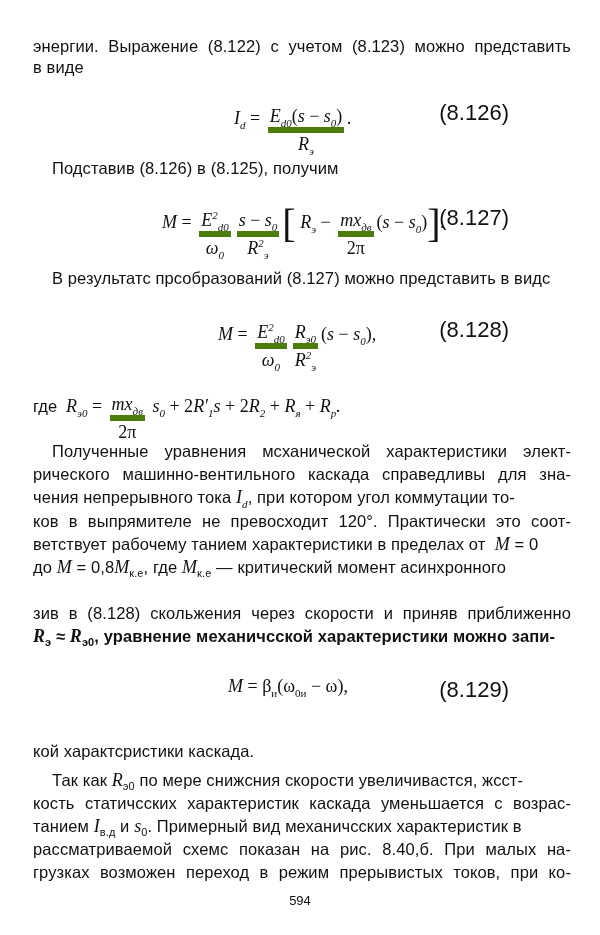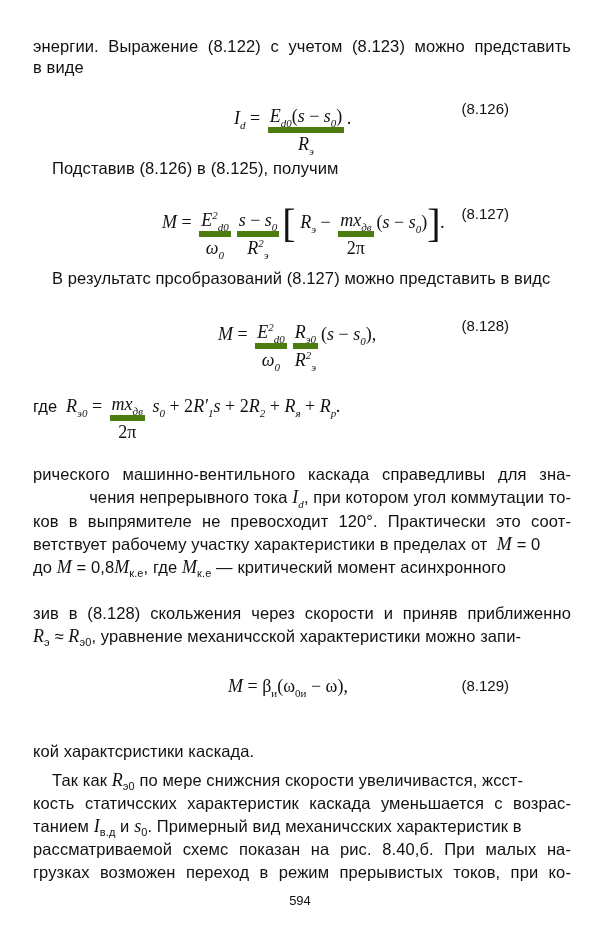--- a/index.html
+++ b/index.html
@@ -4,21 +4,21 @@
 <style>
   html, body { margin: 0; padding: 0; background: #ffffff; }
   body { width: 600px; height: 935px; position: relative; overflow: hidden;
          font-family: "Liberation Serif", "DejaVu Serif", serif; color: #111; }
   .page { position: absolute; left: 0; top: 0; width: 539px; height: 935px; }
   .line { position: absolute; left: 33px; width: 538px; font-family: "Liberation Sans", "DejaVu Sans", sans-serif;
           font-size: 16.5px; line-height: 20px; white-space: nowrap; letter-spacing: 0.1px; }
   .just { text-align: justify; text-align-last: justify; }
   .ind { left: 52px; width: 519px; }
   .eq { position: absolute; font-family: "Liberation Serif", "DejaVu Serif", serif; font-size: 18px; font-style: italic; white-space: nowrap; }
-  .eqnum { position: absolute; right: 30px; font-family: "Liberation Sans", sans-serif; font-size: 15px; }
+  .eqnum { position: absolute; right: 30px; font-family: "Liberation Sans", sans-serif; font-size: 22px; }
   .frac { display: inline-block; vertical-align: middle; text-align: center; margin: 0 3px; }
   .frac .num { display: block; border-bottom: 6px solid #4d7c0f; padding: 0 2px 1px; line-height: 20px; margin-top: 20px; }
   .frac .den { display: block; padding-top: 1px; line-height: 20px; }
   .up { font-style: normal; }
   sub, sup { font-size: 11px; line-height: 0; }
   .bracket { font-style: normal; font-size: 40px; vertical-align: middle; font-weight: 300; line-height: 0; }
   .pagenum { position: absolute; top: 893px; left: 0; width: 600px; text-align: center;
              font-family: "Liberation Sans", sans-serif; font-size: 13px; }
   i.m { font-family: "Liberation Serif", serif; font-style: italic; font-size: 18px; }
 </style>
@@ -53,33 +53,34 @@
   </div>
   <div class="eqnum" style="top:317px">(8.128)</div>
 
   <div class="eq" style="left:33px; top:374px;">
     <span class="up" style="font-family:'Liberation Sans',sans-serif;font-size:16.5px;">где</span>&nbsp;
     R<sub>э0</sub> <span class="up">=</span>
     <span class="frac"><span class="num">mx<sub>дв</sub></span><span class="den"><span class="up">2π</span></span></span>
     s<sub>0</sub> <span class="up">+ 2</span>R′<sub>1</sub>s <span class="up">+ 2</span>R<sub>2</sub> <span class="up">+</span> R<sub>я</sub> <span class="up">+</span> R<sub>р</sub>.
   </div>
 
+  <div class="line ind just" style="top:441px">Полученные уравнения мсханической характеристики элект-</div>
   <div class="line just" style="top:464px">рического машинно-вентильного каскада справедливы для зна-</div>
-  <div class="line" style="top:487px; display:flex; justify-content:flex-end;">
+  <div class="line" style="top:487px; display:flex; justify-content:flex-start;">
     <span><span>чения непрерывного тока</span> <i class="m">I<sub>d</sub></i><span>, при котором угол коммутации то-</span></span>
   </div>
   <div class="line just" style="top:511px">ков в выпрямителе не превосходит 120°. Практически это соот-</div>
   <div class="line" style="top:534px;">
-    <span>ветствует рабочему участку характеристики в пределах от</span>&nbsp; <i class="m">M</i> = 0
+    <span>ветствует рабочему танием характеристики в пределах от</span>&nbsp; <i class="m">M</i> = 0
   </div>
   <div class="line" style="top:557px;">
     <span>до</span> <i class="m">M</i> = 0,8<i class="m">M</i><sub>к.е</sub><span>, где</span> <i class="m">M</i><sub>к.е</sub> <span>— критический момент асинхронного</span>
   </div>
   <div class="line just" style="top:603px">зив в (8.128) скольжения через скорости и приняв приближенно</div>
-  <div class="line" style="top:626px;">
+  <div class="line" style="top:626px;font-weight:bold;">
     <i class="m">R</i><sub>э</sub> ≈ <i class="m">R</i><sub>э0</sub><span>, уравнение механичсской характеристики можно запи-</span>
   </div>
 
   <div class="eq" style="left:228px; top:676px;">
     M <span class="up">= β<sub>и</sub>(ω<sub>0и</sub> − ω),</span>
   </div>
   <div class="eqnum" style="top:677px">(8.129)</div>
 
   <div class="line" style="top:741px">кой характсристики каскада.</div>
 

